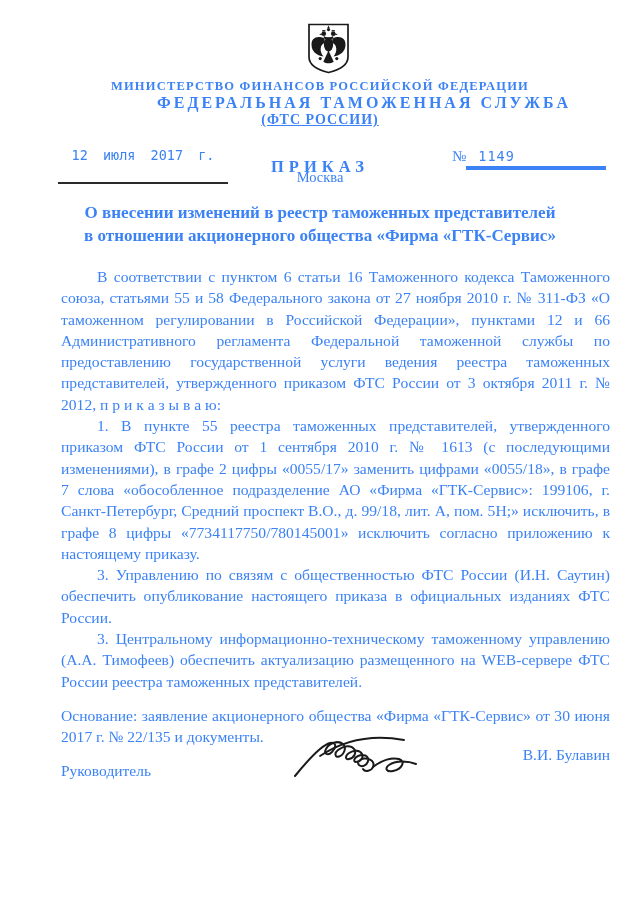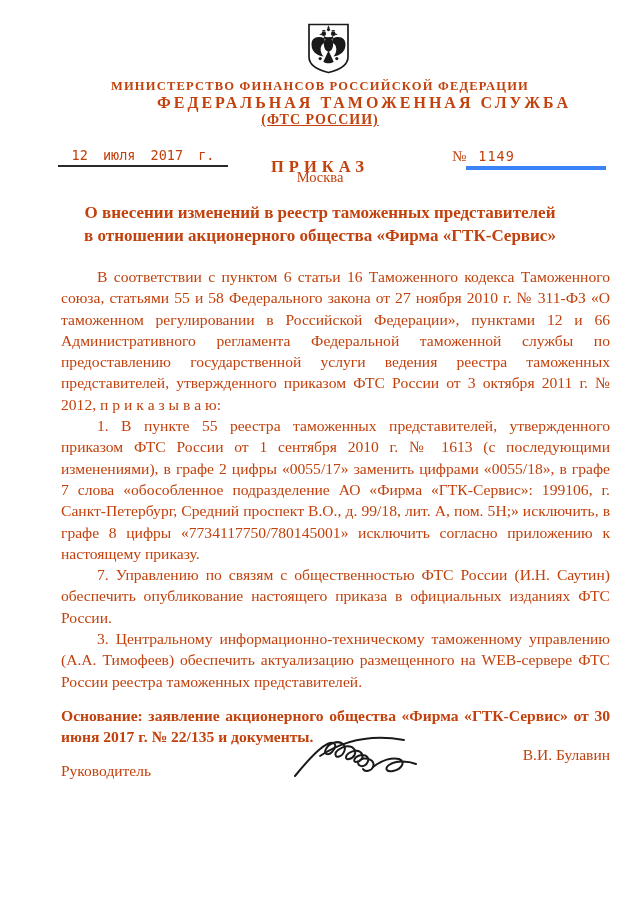--- a/index.html
+++ b/index.html
@@ -5,21 +5,21 @@
   html, body {
     margin: 0;
     padding: 0;
     background: #ffffff;
   }
   .page {
     position: relative;
     width: 640px;
     height: 905px;
     background: #ffffff;
-    color: #c2410c;
+    color: #3b82f6;
     font-family: "Liberation Serif", serif;
     overflow: hidden;
   }
   .center-line {
     position: absolute;
     left: 0;
     width: 640px;
     text-align: center;
     white-space: nowrap;
   }
@@ -56,21 +56,21 @@
     font-size: 16.5px;
     letter-spacing: 5px;
     margin-top: 24px;
   }
   .date-wrap {
     position: absolute;
     left: 58px;
     top: 147px;
     width: 170px;
     border-bottom: 2px solid #2a2a2a;
-    padding-bottom: 2px;
+    padding-bottom: 19px;
     text-align: center;
     font-family: "DejaVu Sans Mono", monospace;
     font-size: 13.5px;
     word-spacing: 7px;
     white-space: nowrap;
   }
   .num-wrap {
     position: absolute;
     left: 452px;
     top: 147px;
@@ -112,21 +112,20 @@
     line-height: 21.3px;
     text-align: justify;
   }
   .body-text p {
     margin: 0;
     text-indent: 36px;
   }
   .body-text p.basis {
     margin-top: 13px;
     text-indent: 0;
-    font-weight: bold;
   }
   .sig-row {
     position: absolute;
     left: 61px;
     top: 746px;
     width: 549px;
     font-size: 15.5px;
   }
   .signer-title { position: absolute; left: 0; top: 16px; }
   .signer-name  { position: absolute; right: 0; top: 0; }
@@ -180,21 +179,21 @@
   <div class="center-line city">Москва</div>
 
   <div class="doc-title">
     <div>О внесении изменений в реестр таможенных представителей</div>
     <div>в отношении акционерного общества «Фирма «ГТК-Сервис»</div>
   </div>
 
   <div class="body-text">
     <p>В соответствии с пунктом 6 статьи 16 Таможенного кодекса Таможенного союза, статьями 55 и 58 Федерального закона от 27 ноября 2010 г. № 311-ФЗ «О таможенном регулировании в Российской Федерации», пунктами 12 и 66 Административного регламента Федеральной таможенной службы по предоставлению государственной услуги ведения реестра таможенных представителей, утвержденного приказом ФТС России от 3 октября 2011 г. № 2012, п р и к а з ы в а ю:</p>
     <p>1. В пункте 55 реестра таможенных представителей, утвержденного приказом ФТС России от 1 сентября 2010 г. № 1613 (с последующими изменениями), в графе 2 цифры «0055/17» заменить цифрами «0055/18», в графе 7 слова «обособленное подразделение АО «Фирма «ГТК-Сервис»: 199106, г. Санкт-Петербург, Средний проспект В.О., д. 99/18, лит. А, пом. 5Н;» исключить, в графе 8 цифры «7734117750/780145001» исключить согласно приложению к настоящему приказу.</p>
-    <p>7. Управлению по связям с общественностью ФТС России (И.Н. Саутин) обеспечить опубликование настоящего приказа в официальных изданиях ФТС России.</p>
+    <p>3. Управлению по связям с общественностью ФТС России (И.Н. Саутин) обеспечить опубликование настоящего приказа в официальных изданиях ФТС России.</p>
     <p>3. Центральному информационно-техническому таможенному управлению (А.А. Тимофеев) обеспечить актуализацию размещенного на WEB-сервере ФТС России реестра таможенных представителей.</p>
     <p class="basis">Основание: заявление акционерного общества «Фирма «ГТК-Сервис» от 30 июня 2017 г. № 22/135 и документы.</p>
   </div>
 
   <div class="sig-row">
     <span class="signer-title">Руководитель</span>
     <span class="signer-name">В.И. Булавин</span>
   </div>
 
   <div class="signature-svg">

